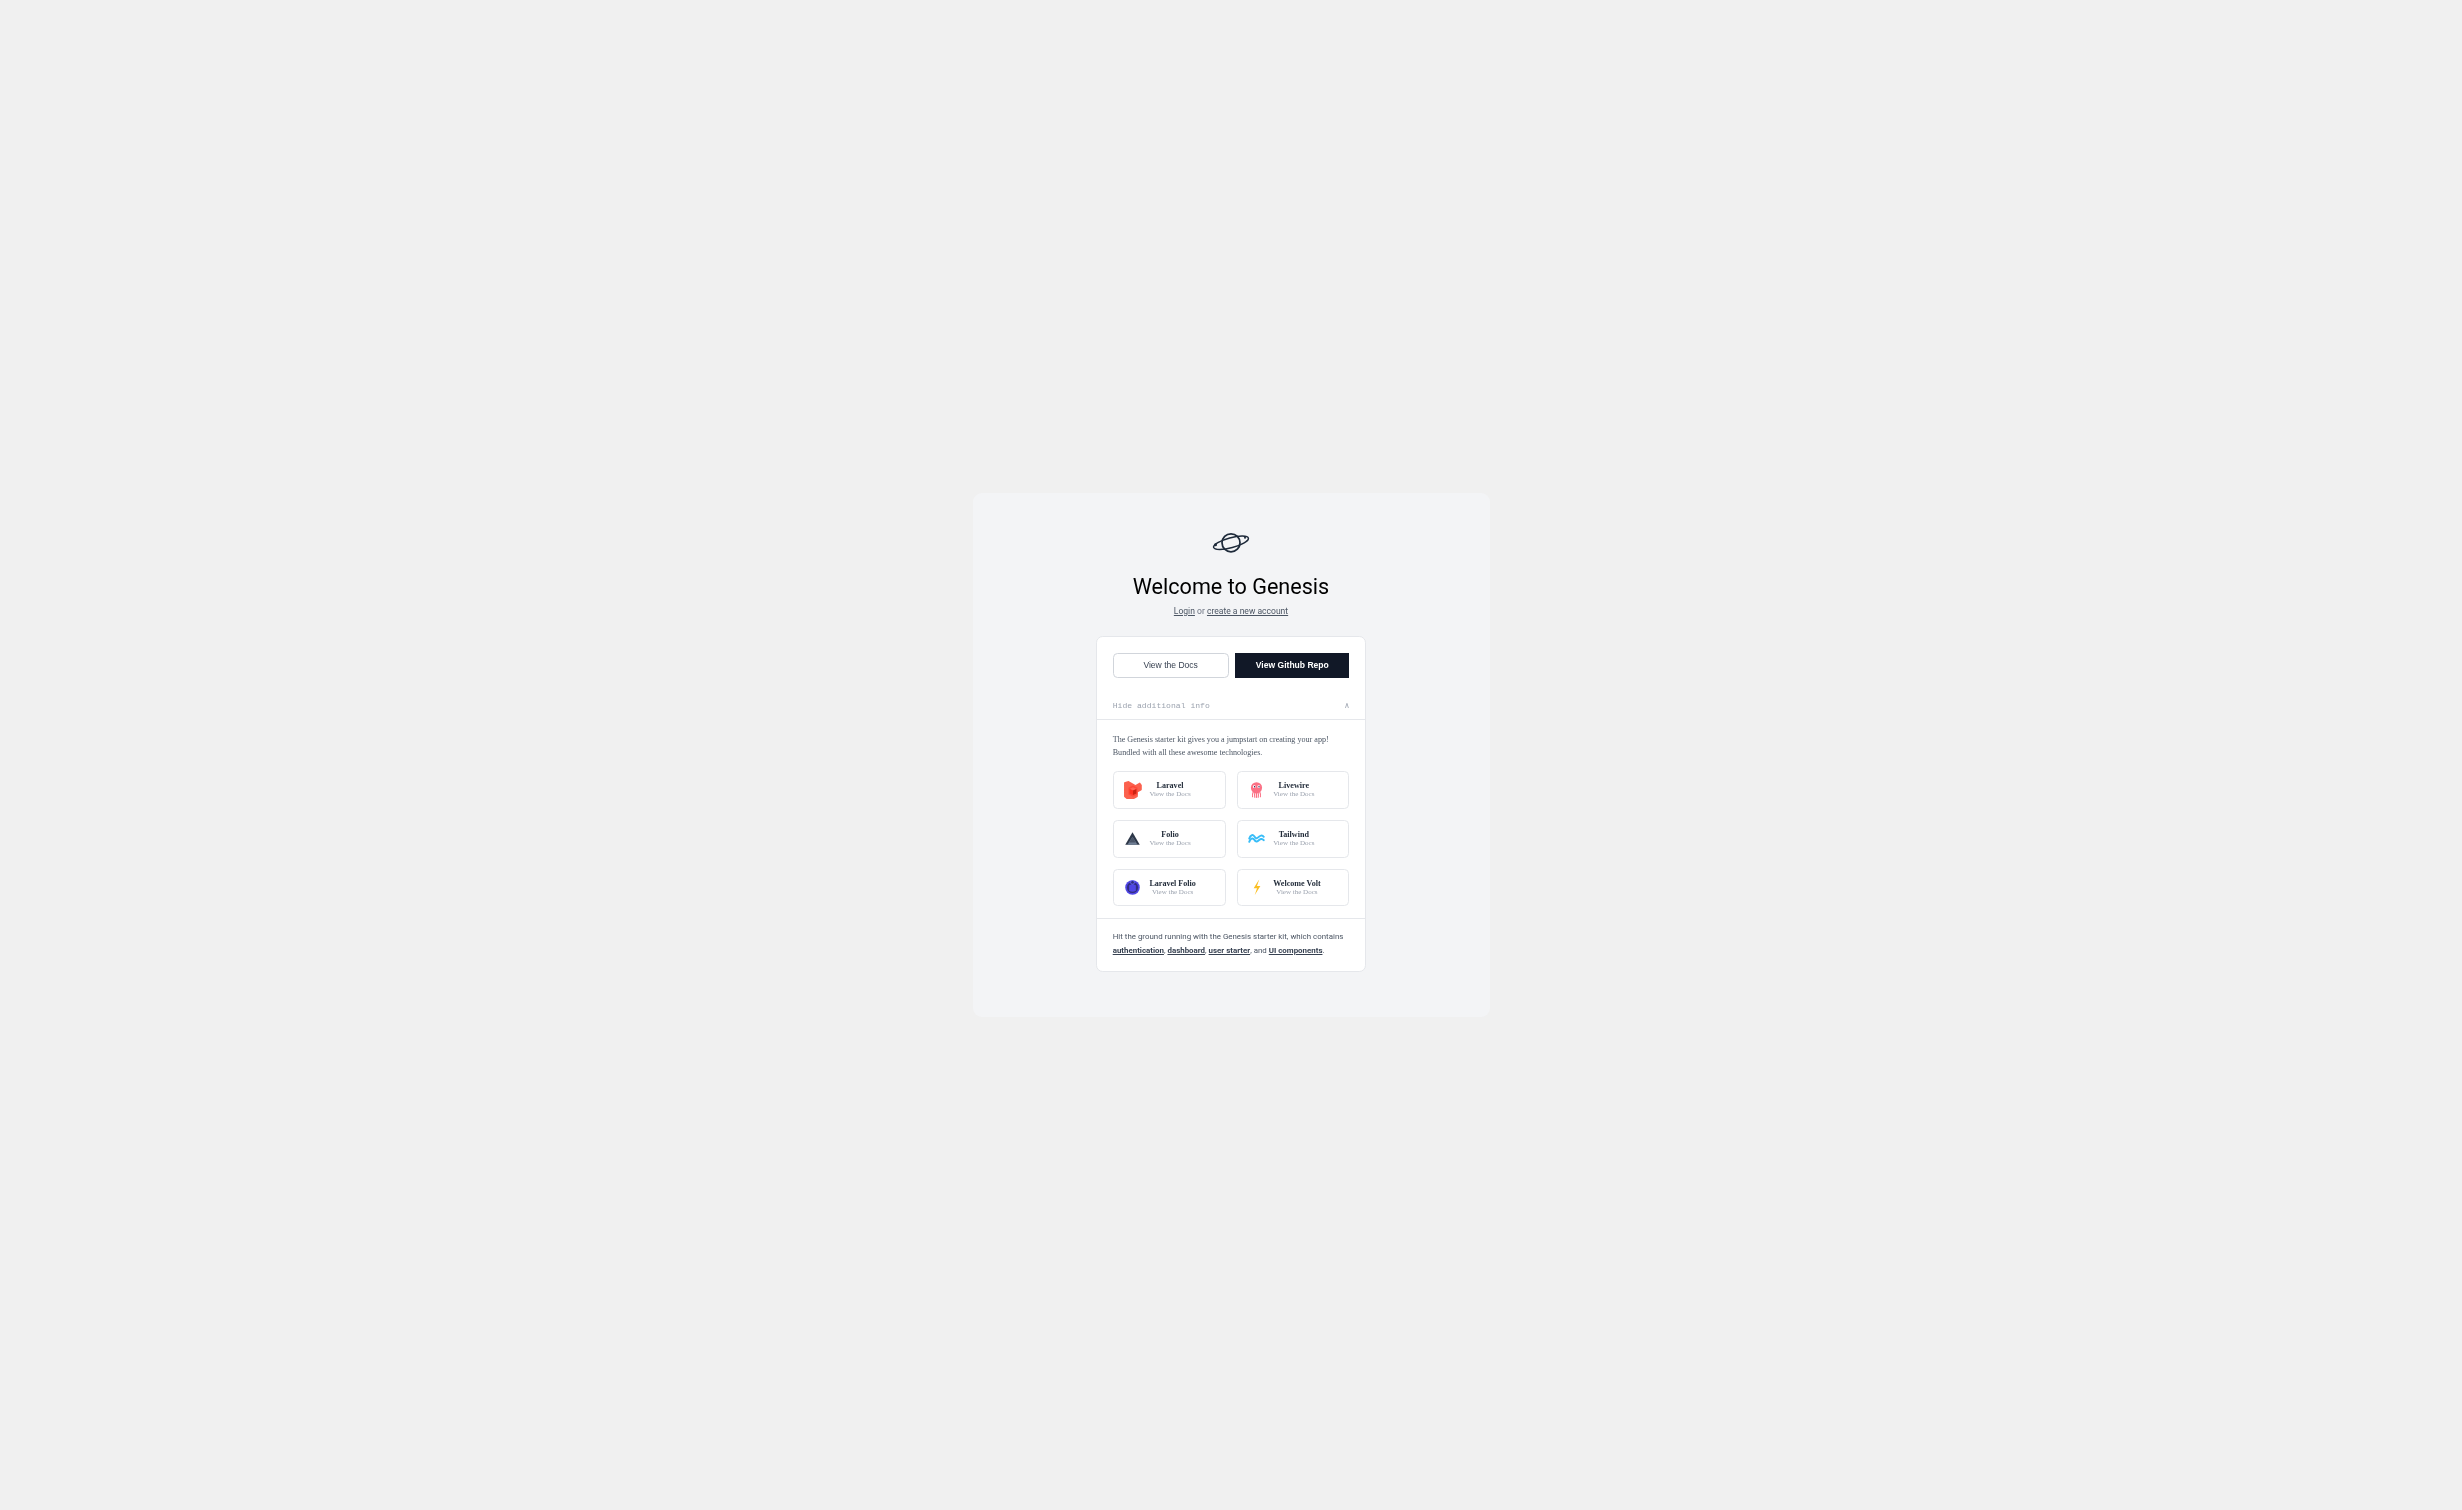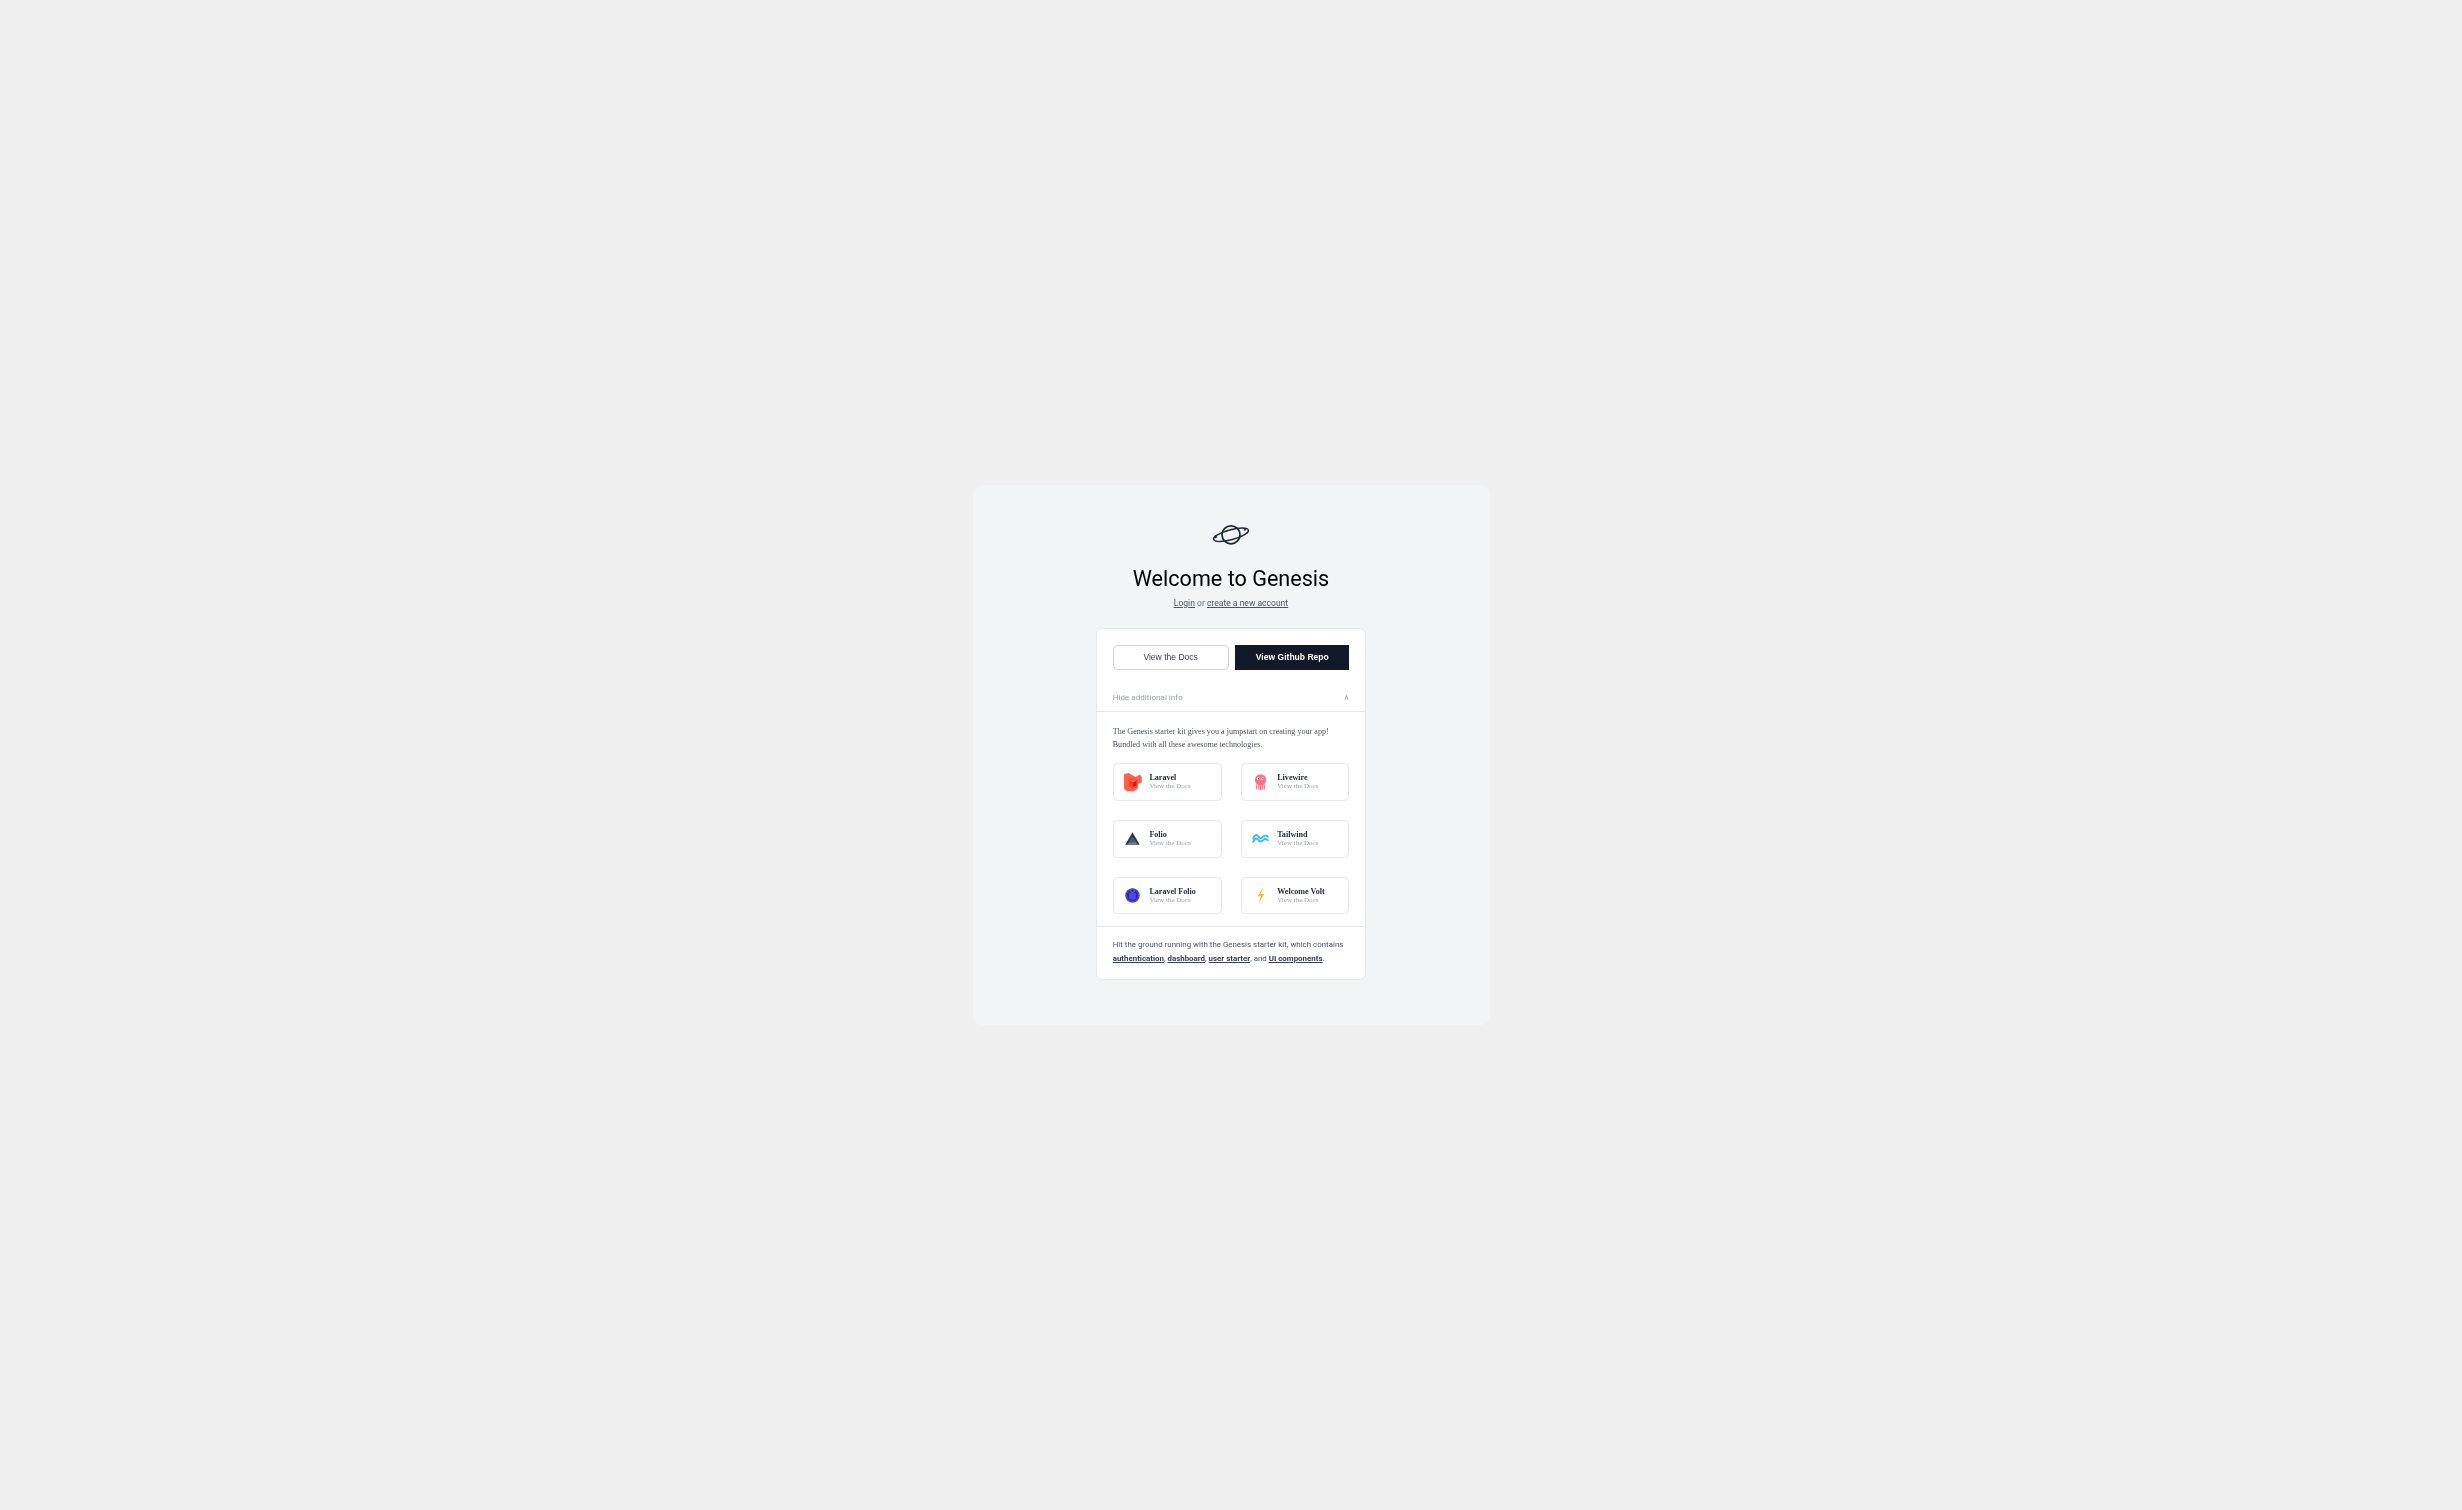--- a/index.html
+++ b/index.html
@@ -105,20 +105,21 @@
     }
 
     
     .collapsible-header {
       display: flex;
       justify-content: space-between;
       align-items: center;
       padding: 9px 15.7px;
       cursor: pointer;
       border-bottom: 0.6px solid #e5e7eb;
+      font-family: Liberation Mono, monospace;
     }
 
     .collapsible-label {
       font-size: 0.9rem;
       color: #9ca3af;
     }
 
     .chevron-icon {
       color: #9ca3af;
       font-size: 0.9rem;
@@ -134,22 +135,23 @@
       font-size: 0.9rem;
       color: #4b5563;
       line-height: 1.6;
       margin-bottom: 11.2px;
     }
 
     
     .tech-grid {
       display: grid;
       grid-template-columns: 1fr 1fr;
-      gap: 19px;
+      gap: 11px;
       margin-bottom: 3px;
+      text-align: center;
     }
 
     .tech-card {
       border: 0.6px solid #e5e7eb;
       border-radius: 4.5px;
       padding: 7.9px 9px;
       display: flex;
       align-items: center;
       gap: 6.7px;
       cursor: pointer;

